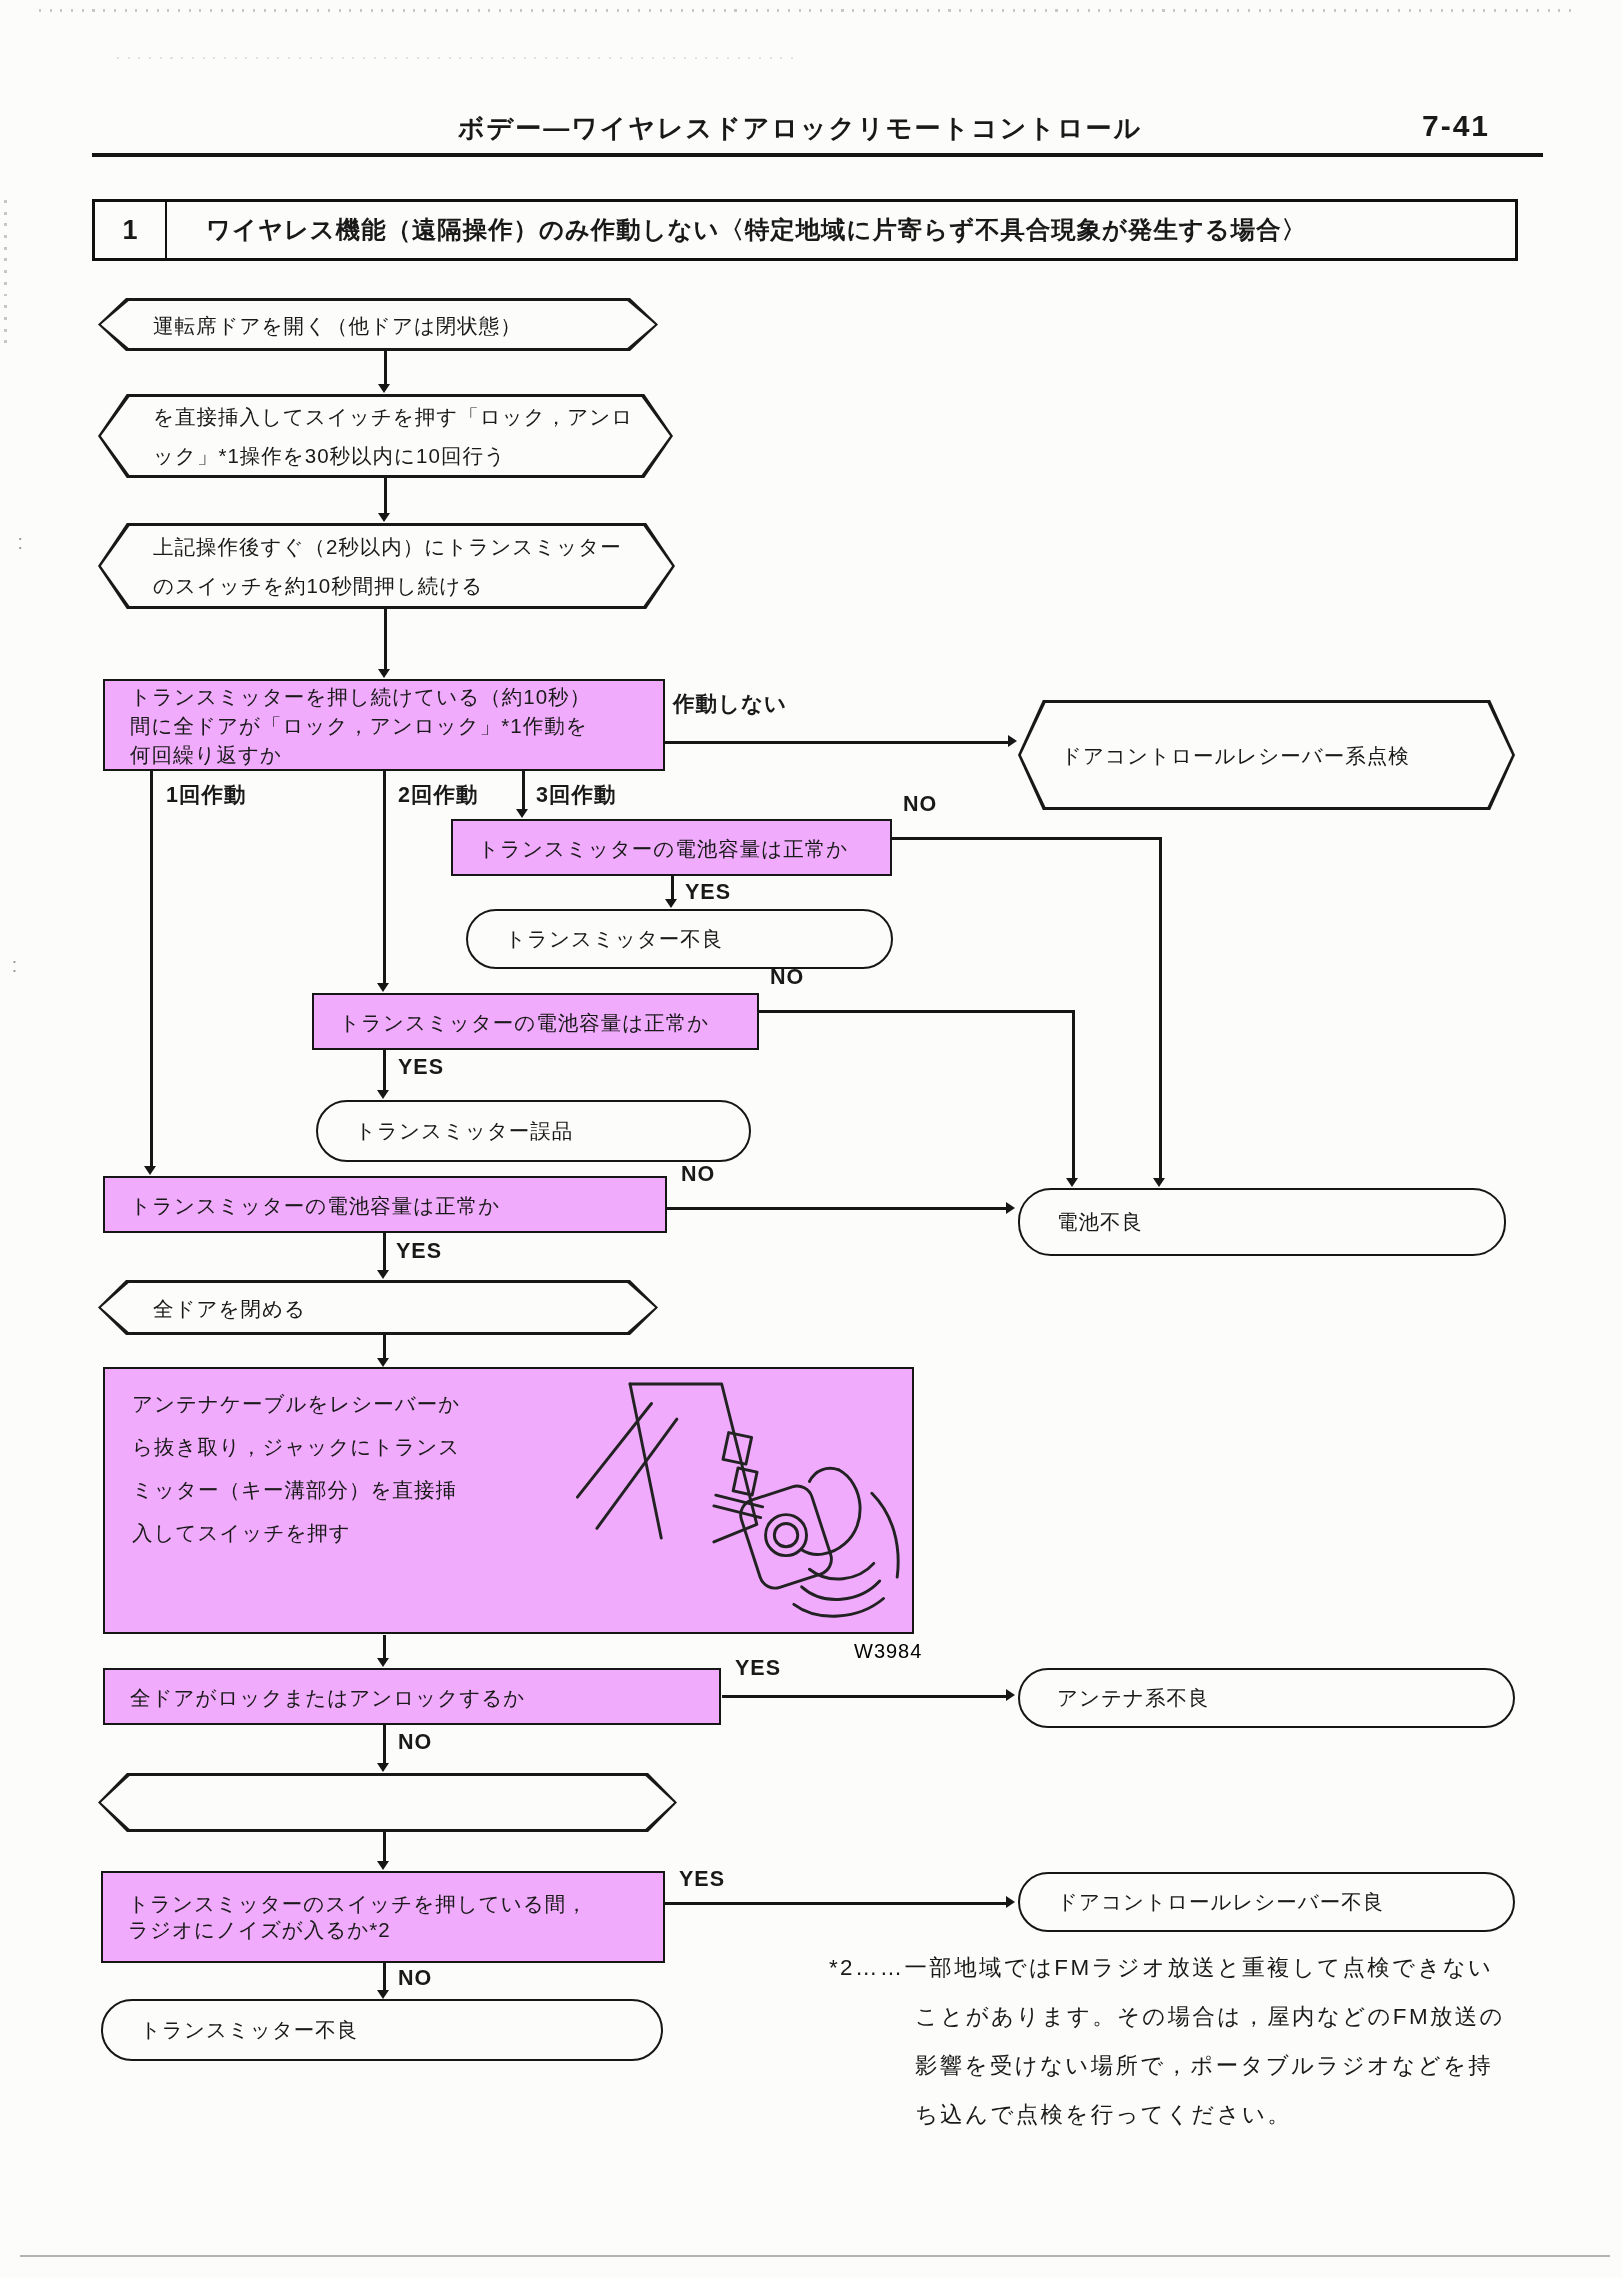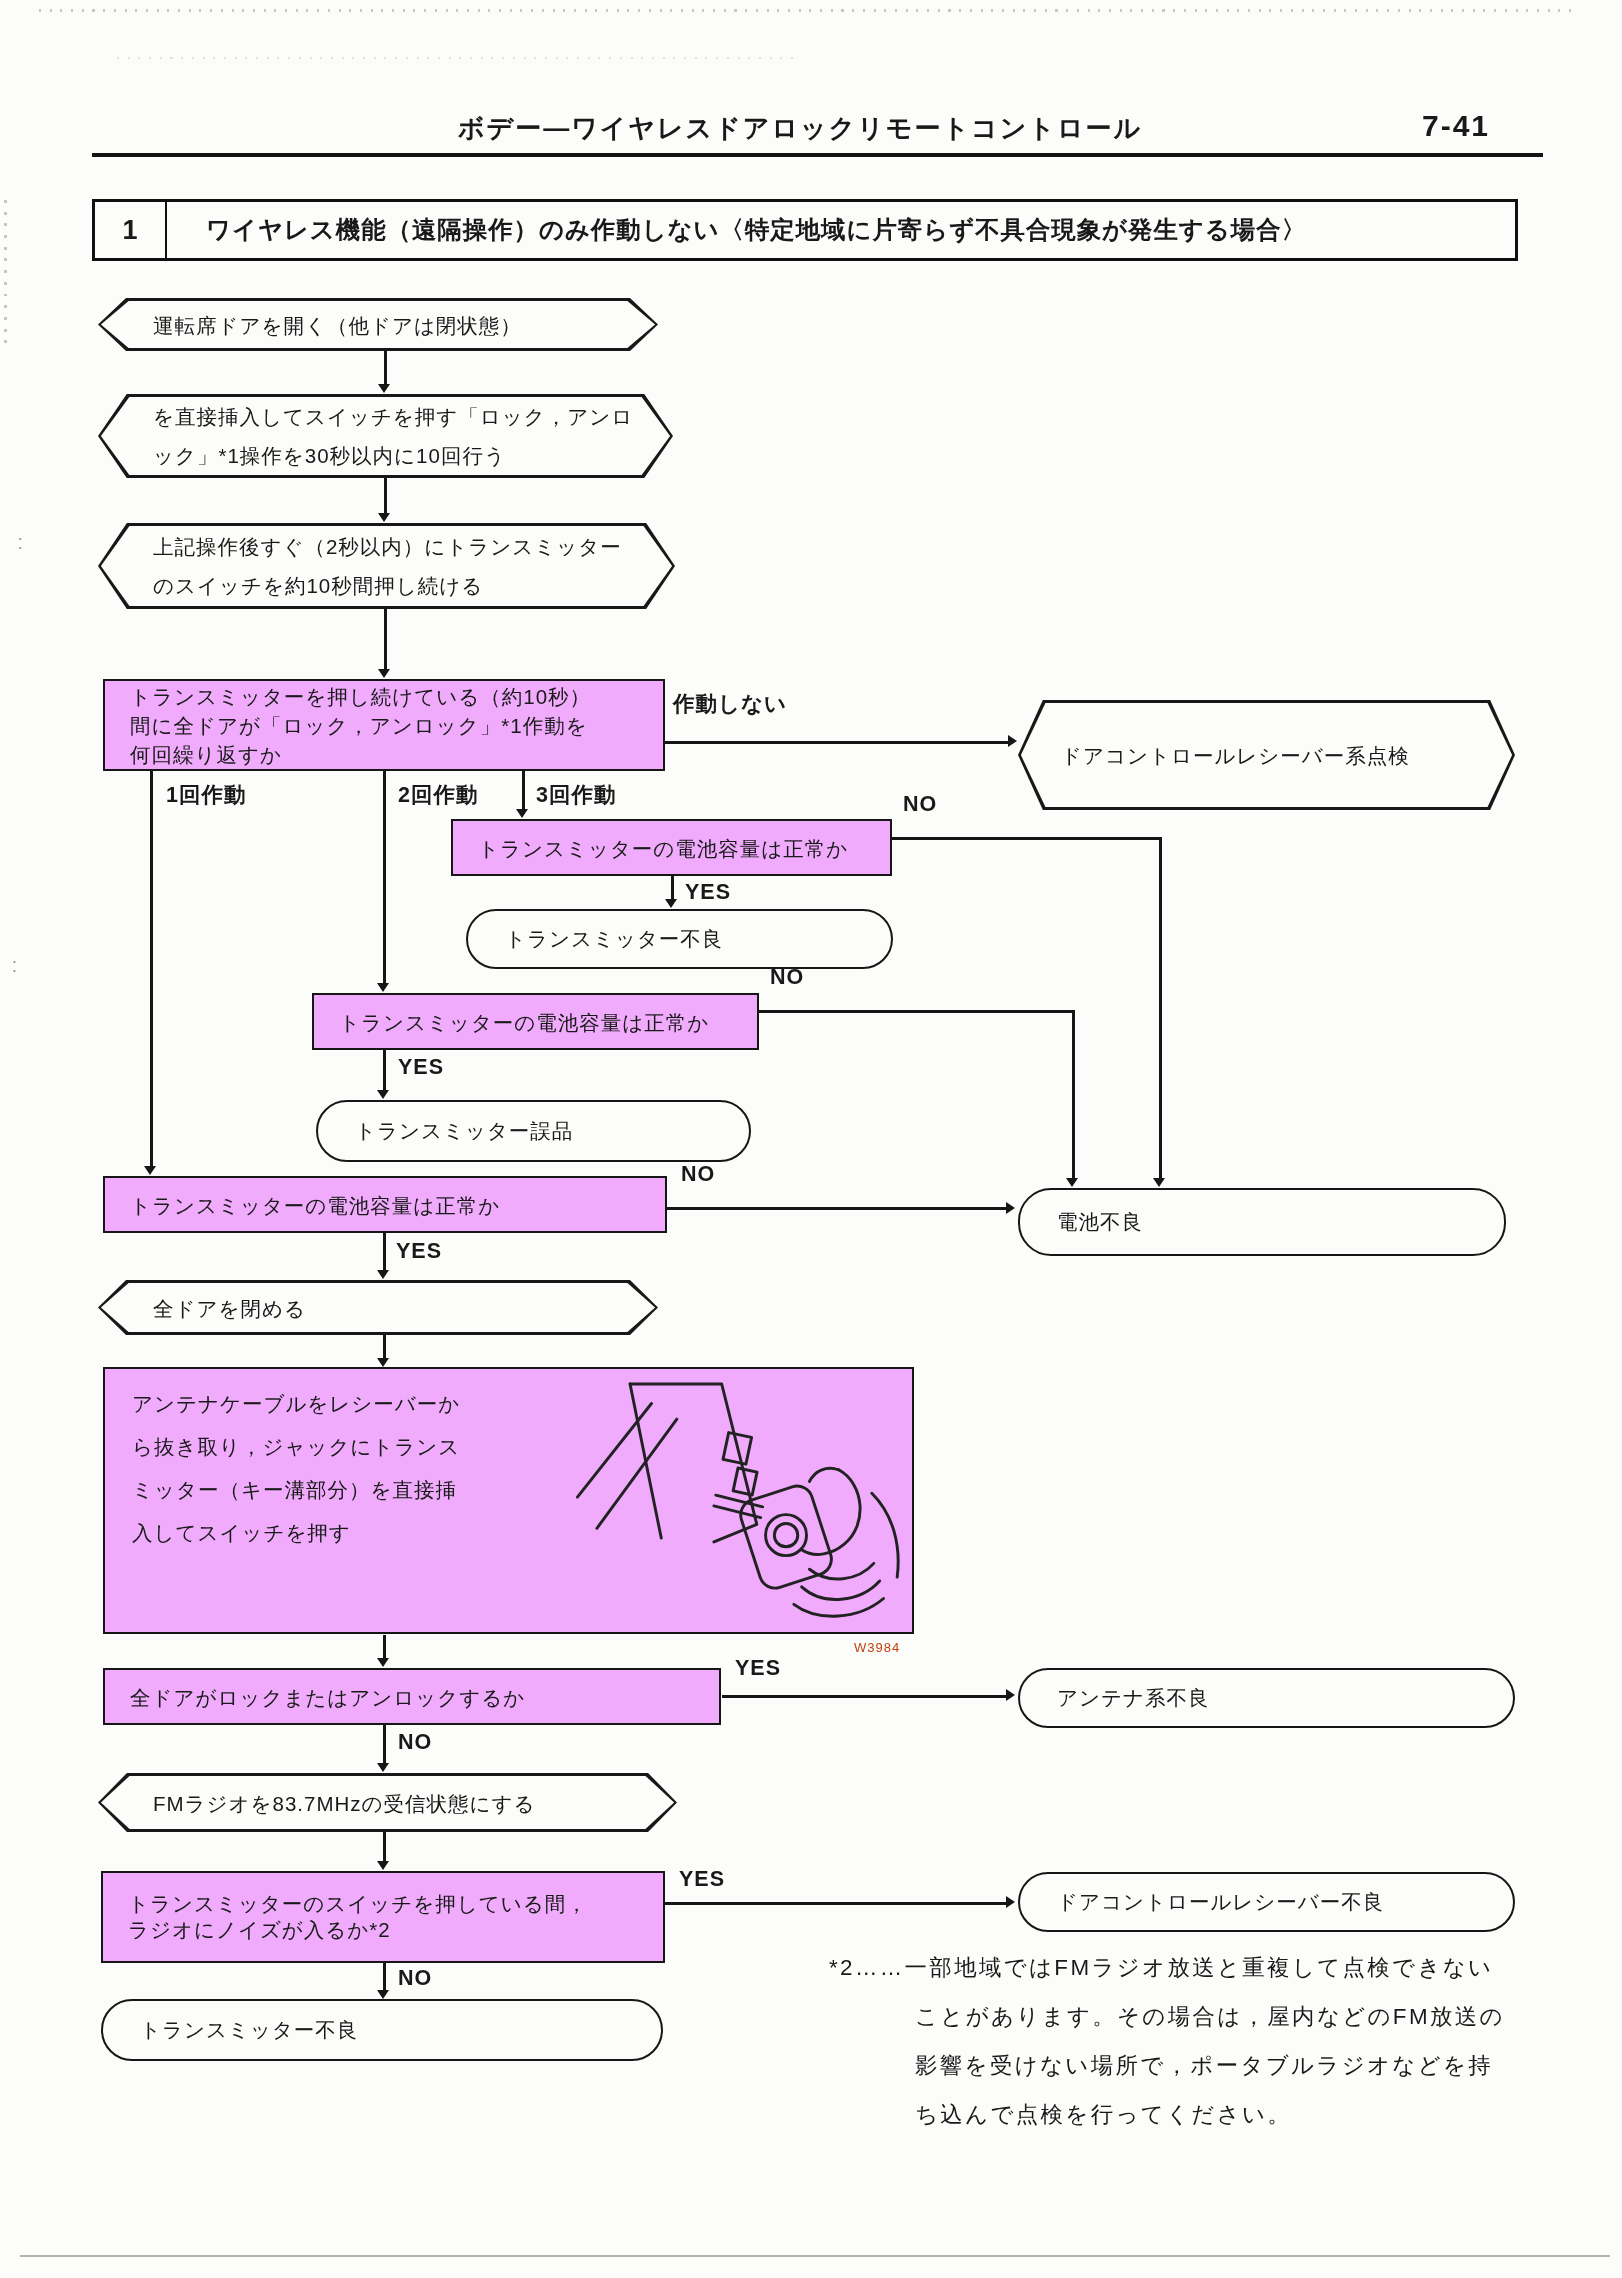--- a/index.html
+++ b/index.html
@@ -28,21 +28,21 @@
   .round{background:#fcfcfa;border:2.9px solid #161616;border-radius:33px}
   .round .tx{position:absolute;left:37px;right:23.4px;top:50%;transform:translateY(-50%);
              font-size:20.5px;letter-spacing:1px;white-space:nowrap}
   .lbl{font-weight:bold;font-size:21.5px;letter-spacing:1px;white-space:nowrap}
   .vl{width:2.9px;background:#161616}
   .hl{height:2.9px;background:#161616}
   .ad{width:0;height:0;border-left:6.8px solid transparent;border-right:6.8px solid transparent;border-top:9.8px solid #161616}
   .ar{width:0;height:0;border-top:6.8px solid transparent;border-bottom:6.8px solid transparent;border-left:9.8px solid #161616}
   
   .bigtx{font-size:20.5px;line-height:43px;letter-spacing:1px}
-  .figcode{font-size:13px;letter-spacing:1px;color:#c2410c}
+  .figcode{font-size:20px;letter-spacing:1px;color:#000000}
   
   .fnote{font-size:22.4px;line-height:49px;letter-spacing:2.4px}
   .fnote p{padding-left:86px;text-indent:-86px;margin-bottom:3.9px}
   
   .dots{background-image:repeating-linear-gradient(90deg,#666 0 2px,transparent 2px 10.7px)}
   .vdots{background-image:repeating-linear-gradient(180deg,#777 0 2.9px,transparent 2.9px 11.7px)}
 </style>
 </head>
 <body>
 
@@ -191,21 +191,20 @@
   <div class="abs ar" style="left:1006px;top:1689px"></div>
   <div class="abs round" style="left:1018px;top:1668px;width:497px;height:60px">
     <div class="tx">アンテナ系不良</div>
   </div>
   <div class="abs lbl" style="left:398px;top:1730px">NO</div>
   <div class="abs vl" style="left:383px;top:1724px;height:41px"></div>
   <div class="abs ad" style="left:377px;top:1763px"></div>
 
   <div class="abs hex" style="left:98px;top:1773px;width:579px;height:59px">
     <div class="in"></div>
-    <div class="tx">FMラジオを83.7MHzの受信状態にする</div>
   </div>
   <div class="abs vl" style="left:383px;top:1832px;height:31px"></div>
   <div class="abs ad" style="left:377px;top:1861px"></div>
 
   <div class="abs rect" style="left:101px;top:1871px;width:564px;height:92px">
     <div class="tx lh40">トランスミッターのスイッチを押している間，ラジオにノイズが入るか*2</div>
   </div>
   <div class="abs lbl" style="left:679px;top:1867px">YES</div>
   <div class="abs hl" style="left:665px;top:1902px;width:341px"></div>
   <div class="abs ar" style="left:1006px;top:1896px"></div>

